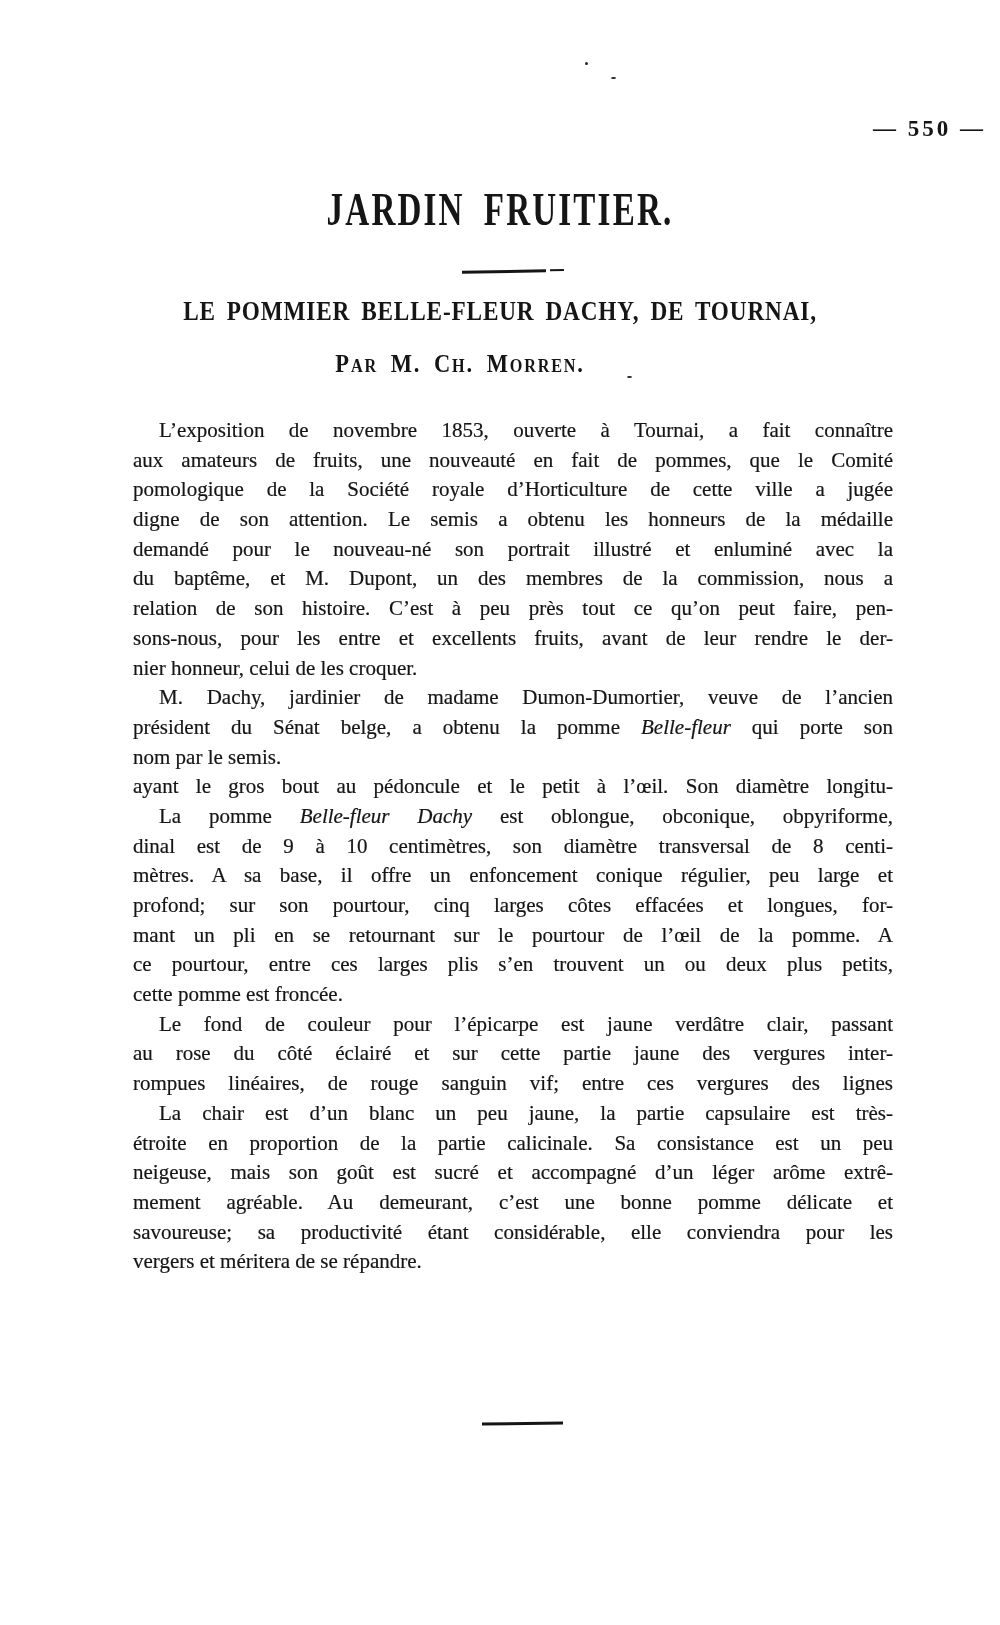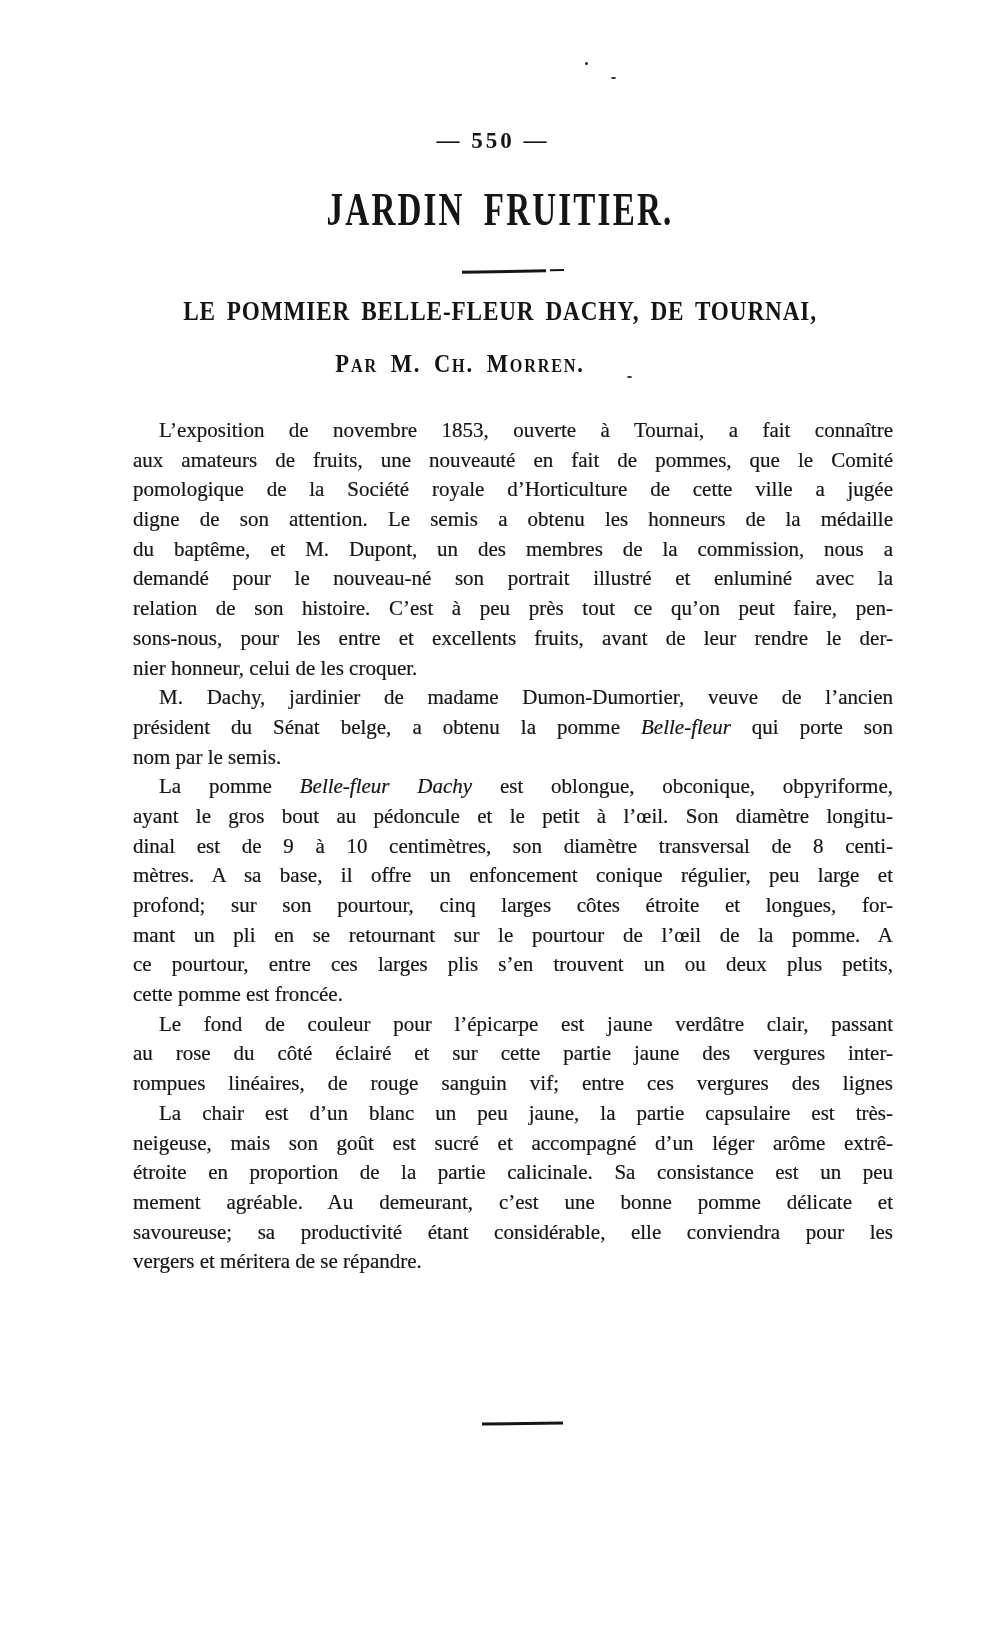--- a/index.html
+++ b/index.html
@@ -13,22 +13,22 @@
     height: 1625px;
     margin: 0 auto;
     background: var(--paper, #ffffff);
     color: var(--ink, #151515);
     font-family: "Liberation Serif", "DejaVu Serif", serif;
     overflow: hidden;
   }
   
   .page-number {
     position: absolute;
-    top: 128px; left: 0; right: 14px;
-    text-align: center;
+    top: 116px; left: 0; right: 14px;
+    text-align: right;
     font-size: 23px;
     letter-spacing: 3px;
     font-weight: bold;
   }
   .title {
     position: absolute;
     top: 183px; left: 0; right: 0;
     margin: 0;
     text-align: center;
     font-size: 46px;
@@ -133,50 +133,50 @@
   <h2 class="subtitle">LE POMMIER BELLE-FLEUR DACHY, DE TOURNAI,</h2>
 
   <div class="byline">Par M. Ch. Morren.</div>
 
   <div class="article-body">
       <div class="paragraph">
         <div class="line first">L’exposition de novembre 1853, ouverte à Tournai, a fait connaître</div>
         <div class="line">aux amateurs de fruits, une nouveauté en fait de pommes, que le Comité</div>
         <div class="line">pomologique de la Société royale d’Horticulture de cette ville a jugée</div>
         <div class="line">digne de son attention. Le semis a obtenu les honneurs de la médaille</div>
+        <div class="line">demandé pour le nouveau-né son portrait illustré et enluminé avec la</div>
         <div class="line">du baptême, et M. Dupont, un des membres de la commission, nous a</div>
-        <div class="line">demandé pour le nouveau-né son portrait illustré et enluminé avec la</div>
         <div class="line">relation de son histoire. C’est à peu près tout ce qu’on peut faire, pen-</div>
         <div class="line">sons-nous, pour les entre et excellents fruits, avant de leur rendre le der-</div>
         <div class="line last">nier honneur, celui de les croquer.</div>
       </div>
       <div class="paragraph">
         <div class="line first">M. Dachy, jardinier de madame Dumon-Dumortier, veuve de l’ancien</div>
         <div class="line">président du Sénat belge, a obtenu la pomme <em>Belle-fleur</em> qui porte son</div>
         <div class="line last">nom par le semis.</div>
       </div>
       <div class="paragraph">
+        <div class="line">ayant le gros bout au pédoncule et le petit à l’œil. Son diamètre longitu-</div>
         <div class="line first">La pomme <em>Belle-fleur Dachy</em> est oblongue, obconique, obpyriforme,</div>
-        <div class="line">ayant le gros bout au pédoncule et le petit à l’œil. Son diamètre longitu-</div>
         <div class="line">dinal est de 9 à 10 centimètres, son diamètre transversal de 8 centi-</div>
         <div class="line">mètres. A sa base, il offre un enfoncement conique régulier, peu large et</div>
-        <div class="line">profond; sur son pourtour, cinq larges côtes étroite et longues, for-</div>
+        <div class="line">profond; sur son pourtour, cinq larges côtes effacées et longues, for-</div>
         <div class="line">mant un pli en se retournant sur le pourtour de l’œil de la pomme. A</div>
         <div class="line">ce pourtour, entre ces larges plis s’en trouvent un ou deux plus petits,</div>
         <div class="line last">cette pomme est froncée.</div>
       </div>
       <div class="paragraph">
         <div class="line first">Le fond de couleur pour l’épicarpe est jaune verdâtre clair, passant</div>
         <div class="line">au rose du côté éclairé et sur cette partie jaune des vergures inter-</div>
         <div class="line">rompues linéaires, de rouge sanguin vif; entre ces vergures des lignes</div>
       </div>
       <div class="paragraph">
         <div class="line first">La chair est d’un blanc un peu jaune, la partie capsulaire est très-</div>
+        <div class="line">étroite en proportion de la partie calicinale. Sa consistance est un peu</div>
         <div class="line">neigeuse, mais son goût est sucré et accompagné d’un léger arôme extrê-</div>
-        <div class="line">étroite en proportion de la partie calicinale. Sa consistance est un peu</div>
         <div class="line">mement agréable. Au demeurant, c’est une bonne pomme délicate et</div>
         <div class="line">savoureuse; sa productivité étant considérable, elle conviendra pour les</div>
         <div class="line last">vergers et méritera de se répandre.</div>
       </div>
     </div>
 
   <div class="footer-divider"></div>
 </div>
 
 </body></html>

